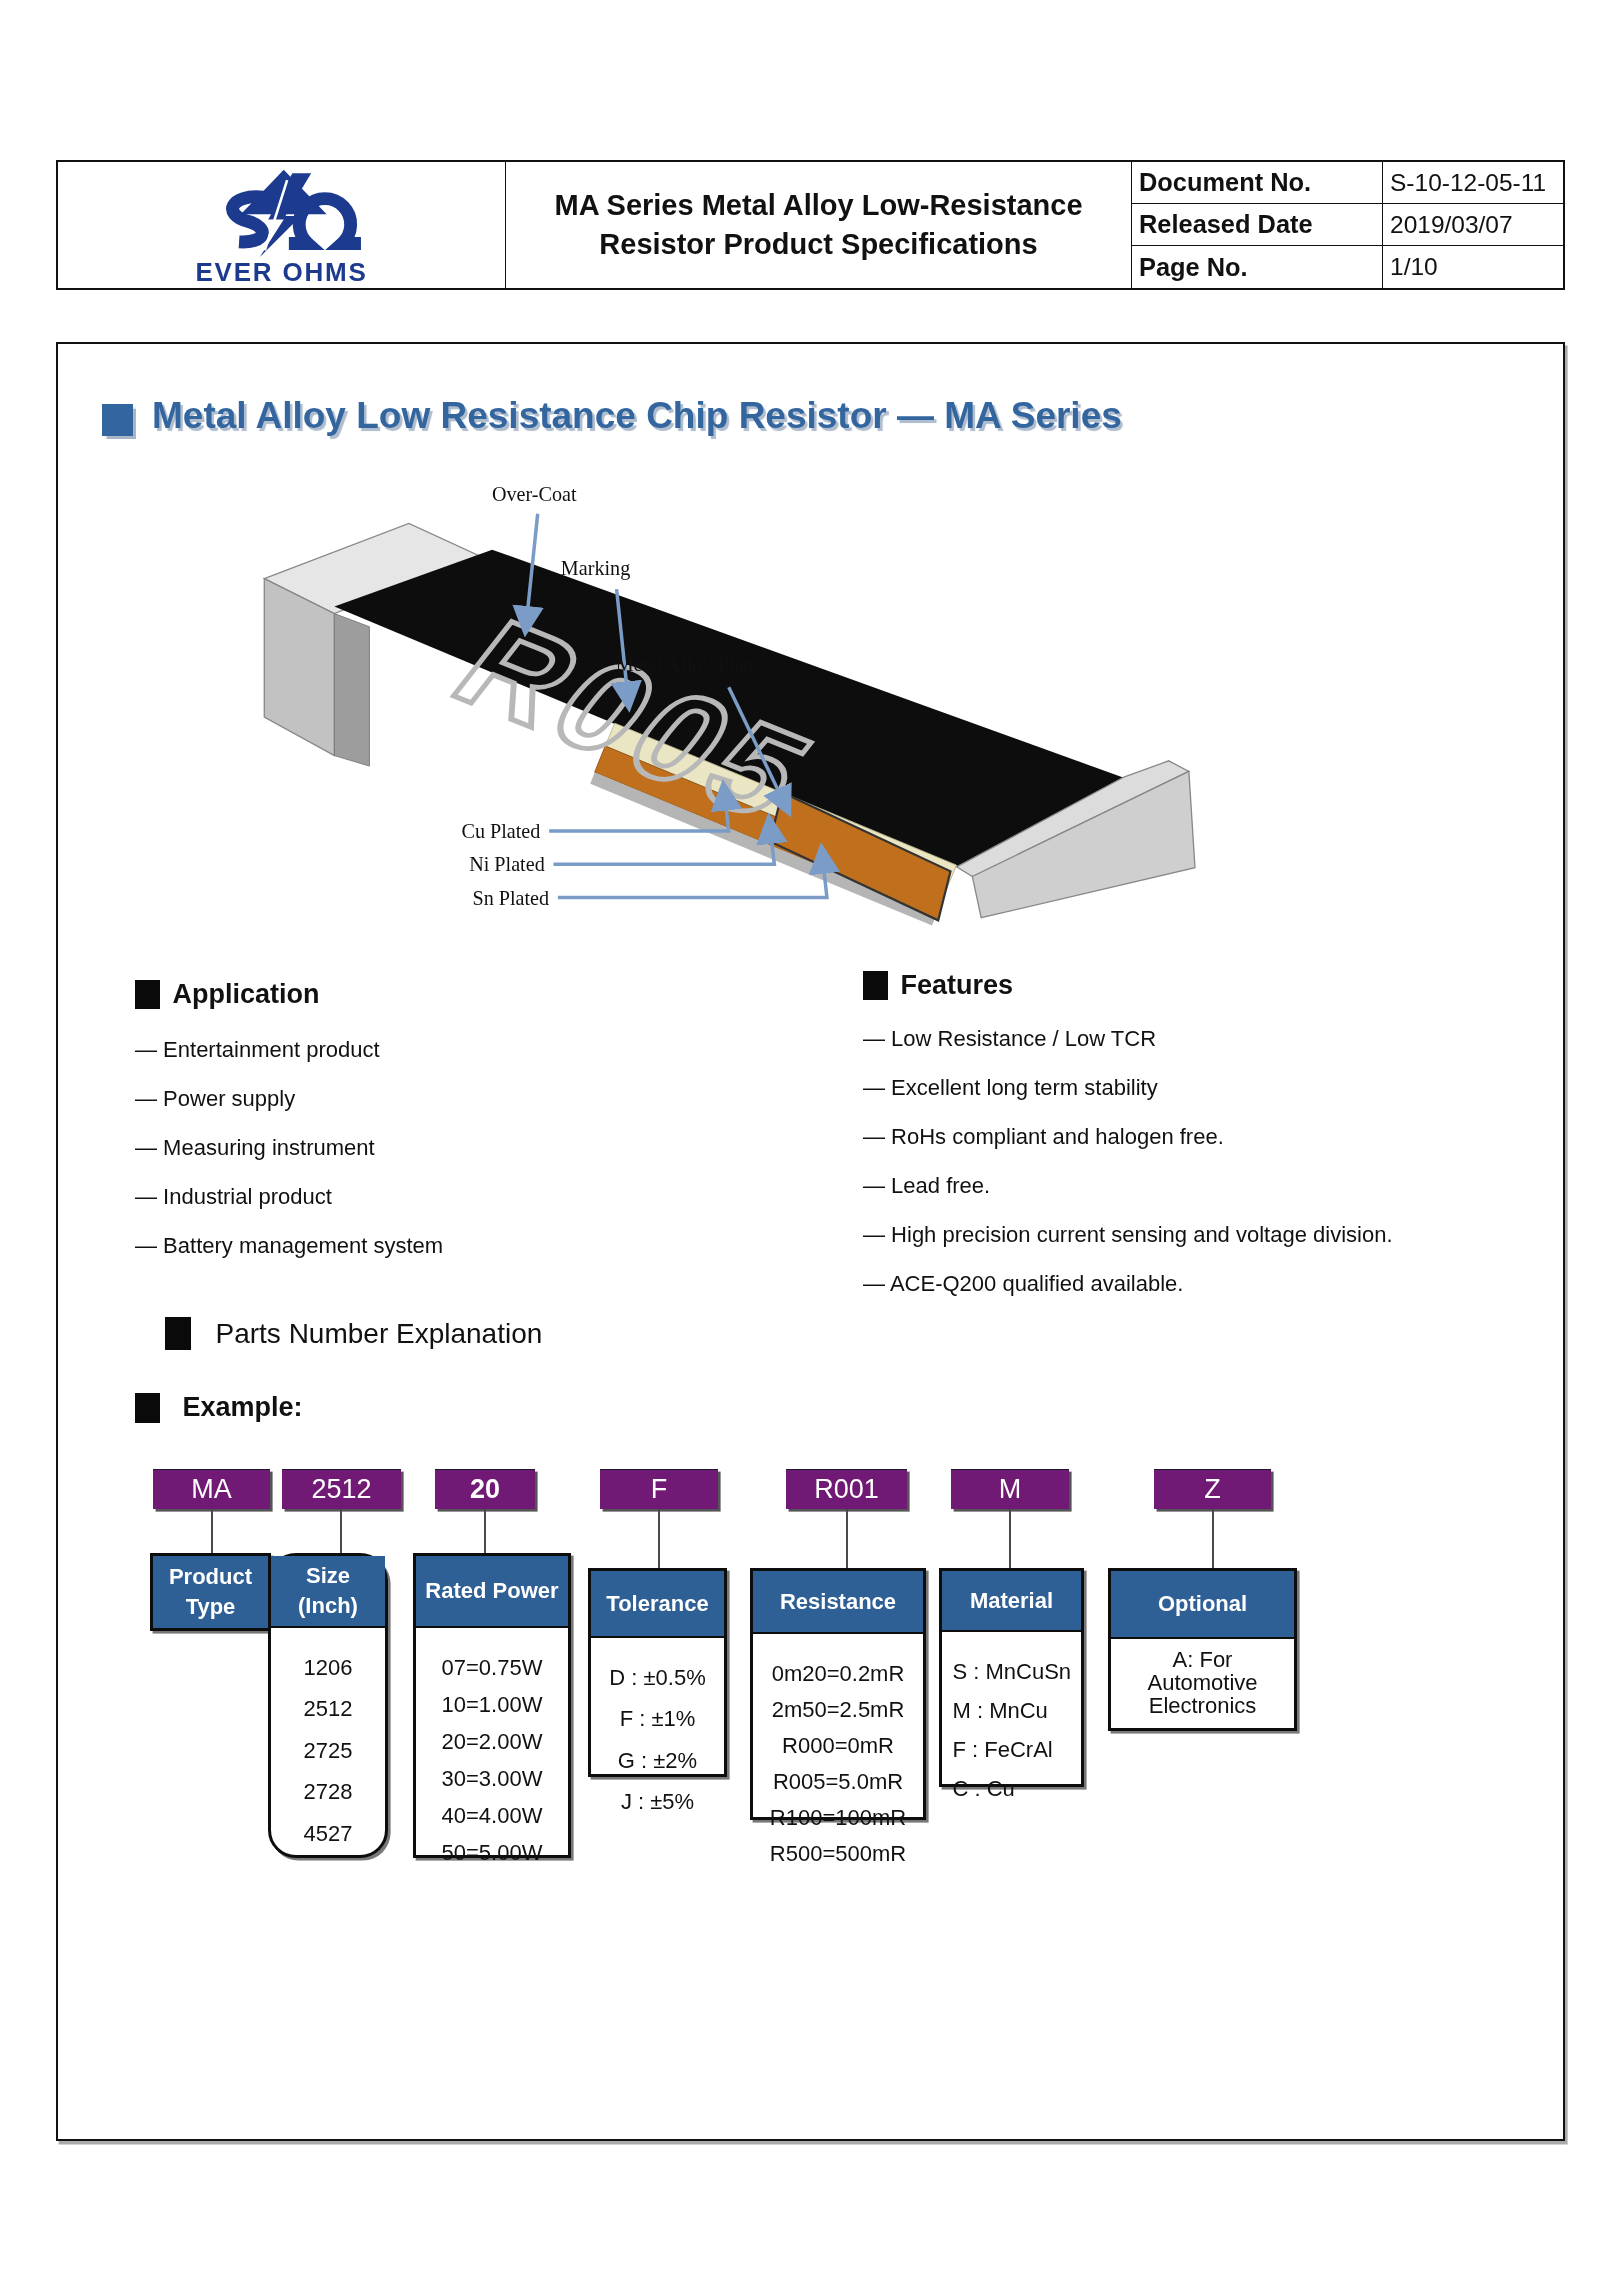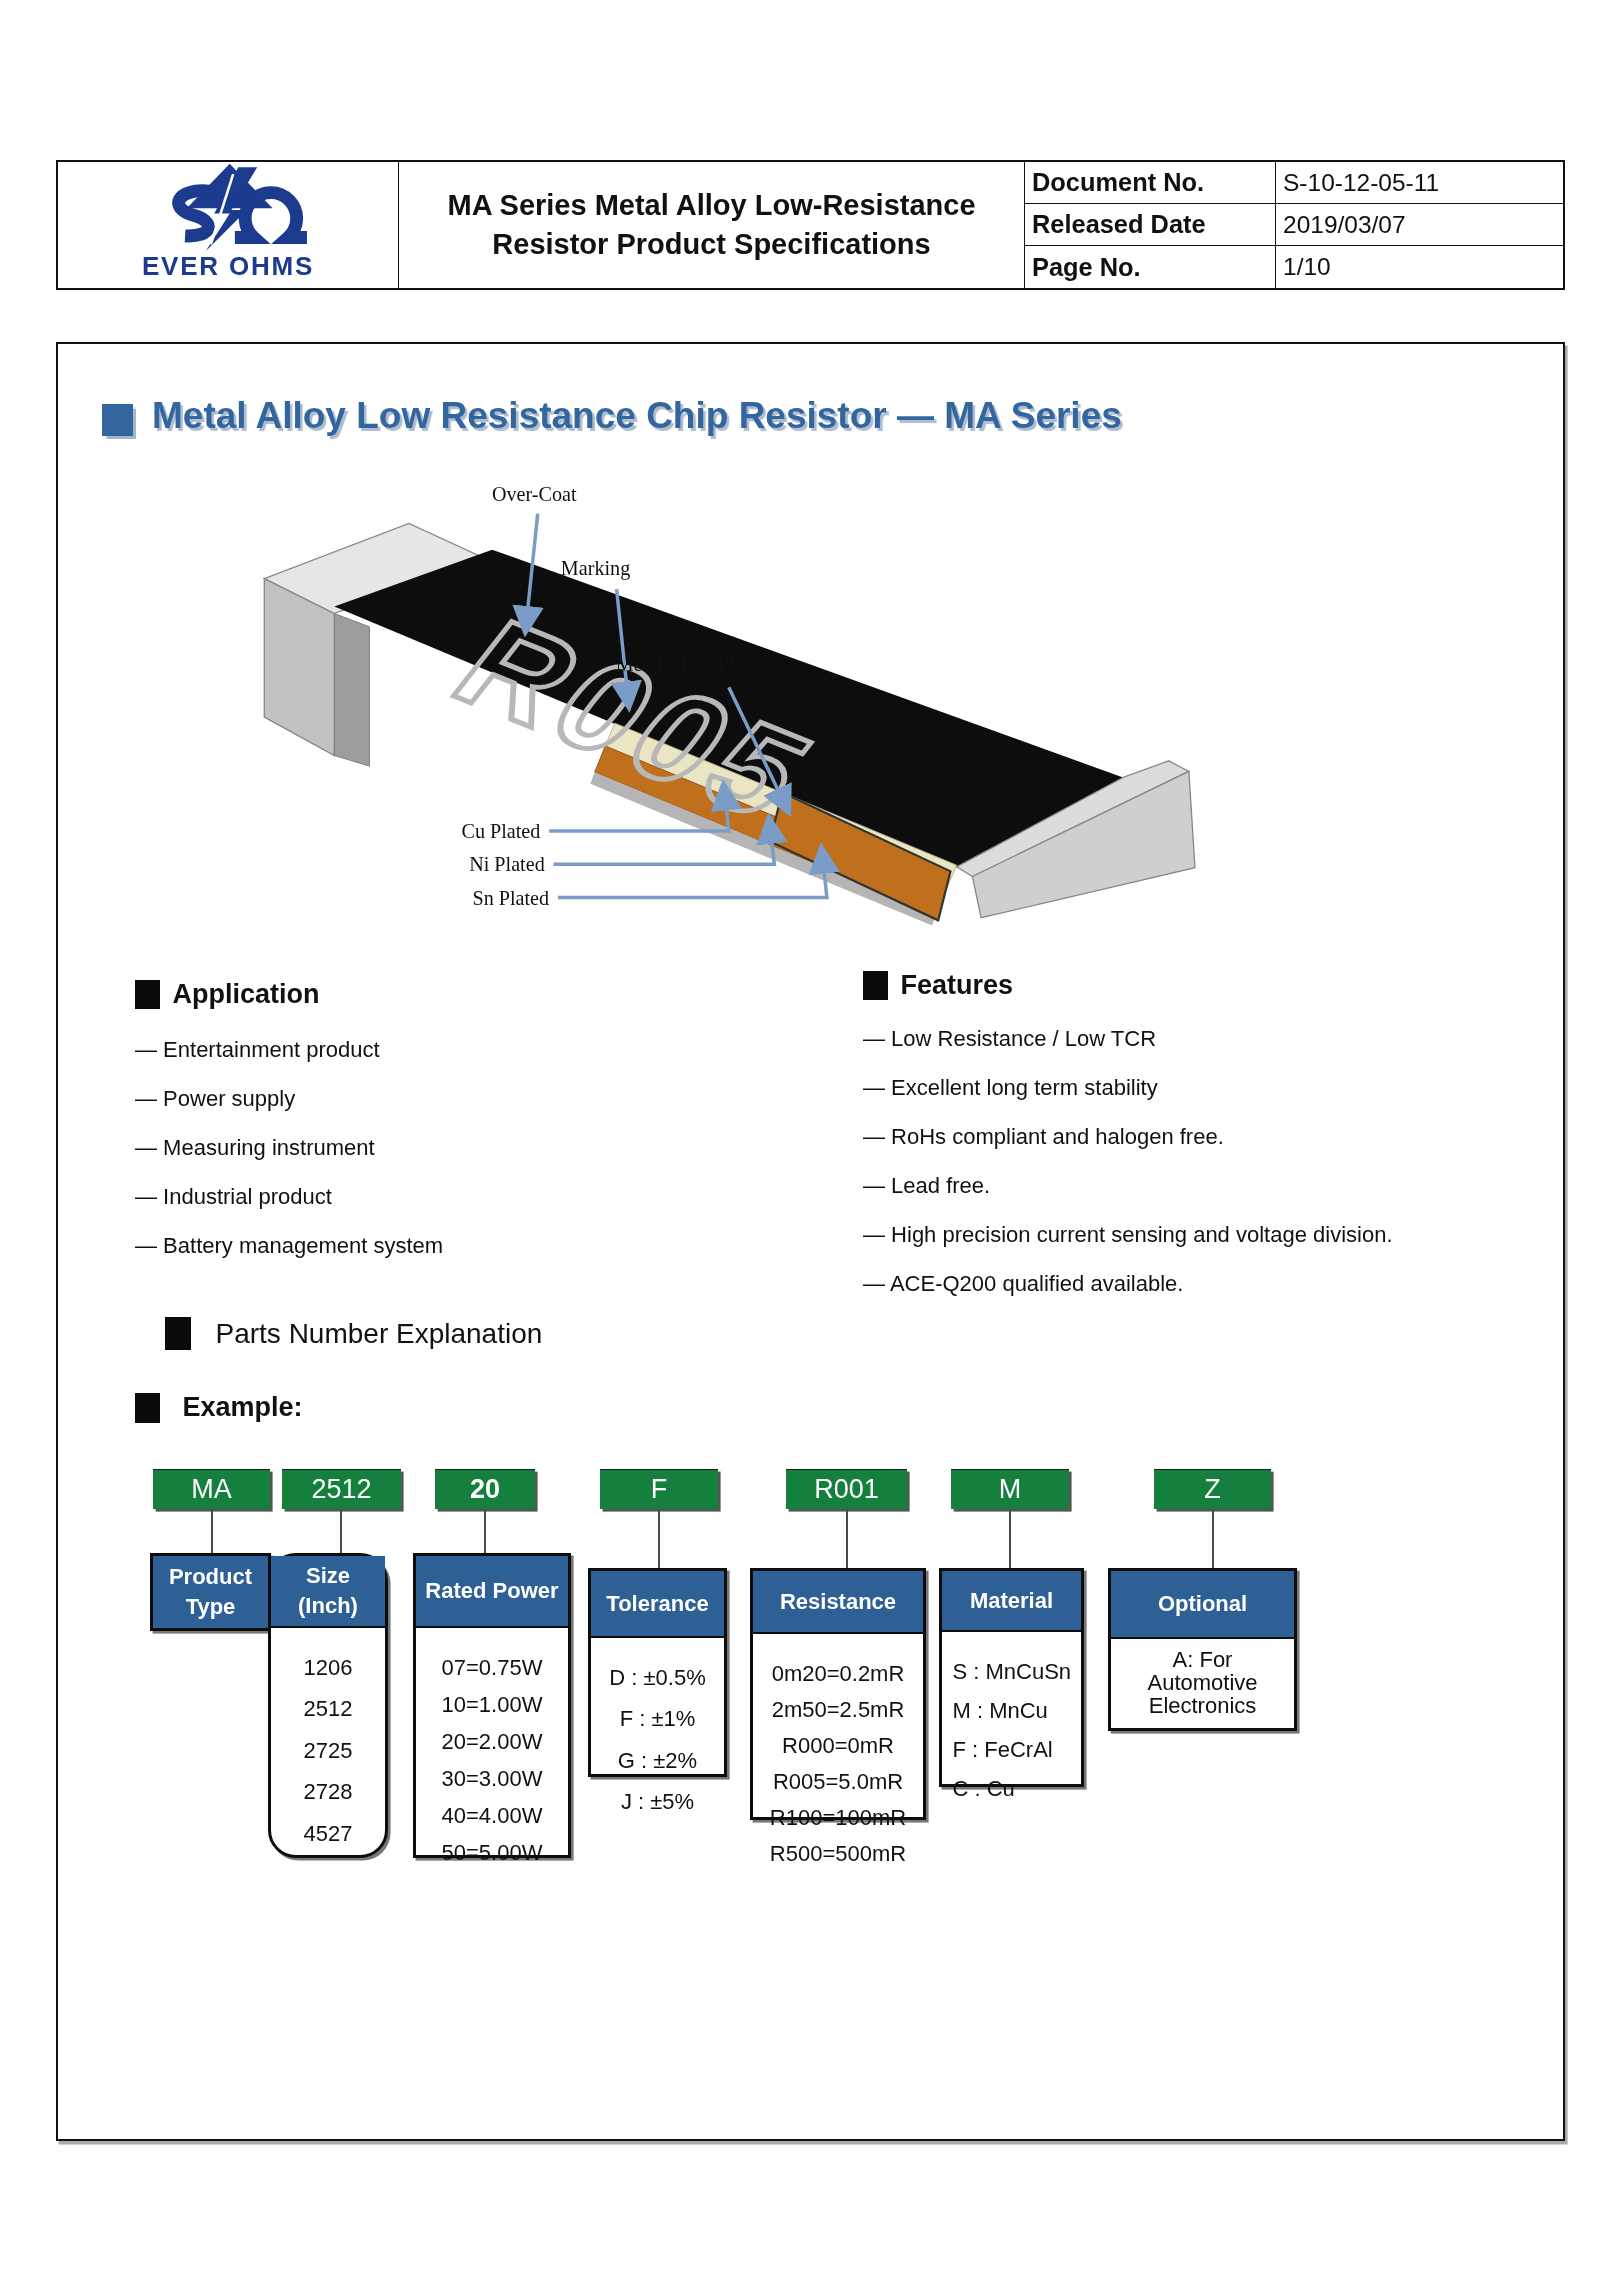--- a/index.html
+++ b/index.html
@@ -3,22 +3,22 @@
 <meta charset="utf-8">
 <style>
   html,body{margin:0;padding:0;background:#ffffff;}
   #page{position:relative;width:1623px;height:2295px;background:#fff;
         font-family:"Liberation Sans",sans-serif;color:#111;overflow:hidden;}
   .abs{position:absolute;}
 
   
   #hdr{left:56px;top:160px;width:1509px;height:130px;border:2.6px solid #111;
        box-sizing:border-box;display:flex;background:#fff;}
-  #hdr-logo-cell{width:341px;border-right:1.8px solid #111;box-sizing:border-box;
-       display:flex;flex-direction:column;align-items:center;justify-content:flex-start;}
+  #hdr-logo-cell{width:448px;border-right:1.8px solid #111;box-sizing:border-box;
+       display:flex;flex-direction:column;align-items:center;justify-content:flex-end;}
   #logo-wordmark{font-size:26px;font-weight:800;color:#1c3a8e;letter-spacing:1.8px;margin-top:-1.8px;}
   #hdr-title-cell{width:626px;border-right:1.8px solid #111;box-sizing:border-box;
        display:flex;flex-direction:column;align-items:center;justify-content:center;
        font-weight:bold;font-size:29px;line-height:1.35;text-align:center;}
   #hdr-info-cell{flex:1;display:grid;grid-template-columns:251px 1fr;grid-template-rows:1fr 1fr 1fr;
        font-size:25.4px;}
   .info-lab{font-weight:bold;border-right:1.8px solid #111;border-bottom:1.8px solid #111;
        display:flex;align-items:center;padding-left:7px;}
   .info-val{border-bottom:1.8px solid #111;display:flex;align-items:center;padding-left:7px;font-size:24.5px;}
   .last-row{border-bottom:none;}
@@ -43,21 +43,21 @@
   #features .dash-list{margin-top:24.5px;}
 
   #parts-title-row{left:77px;top:973px;display:flex;align-items:center;padding-left:30px;}
   #parts-title-bullet{width:26px;height:33px;background:#0a0a0a;}
   #parts-title-text{margin-left:24.5px;font-size:28px;font-weight:500;}
   #example-row{left:77px;top:1048px;display:flex;align-items:center;}
   #example-bullet{width:24.5px;height:30px;background:#0a0a0a;}
   #example-text{margin-left:23px;font-size:27px;font-weight:bold;}
 
   
-  .chip{position:absolute;top:1125px;height:40px;background:#15803d;color:#fff;
+  .chip{position:absolute;top:1125px;height:40px;background:#701a75;color:#fff;
         display:flex;align-items:center;justify-content:center;font-size:27px;
         border-top:1.8px solid #1b1b24;box-sizing:border-box;box-shadow:2.6px 2.6px 0 #555;}
   #chip-ma{left:95px;width:117px;}
   #chip-size{left:224px;width:119px;}
   #chip-power{left:377px;width:100px;font-weight:bold;}
   #chip-tol{left:542px;width:118px;}
   #chip-res{left:728px;width:121px;}
   #chip-mat{left:893px;width:118px;}
   #chip-opt{left:1096px;width:117px;}
 

